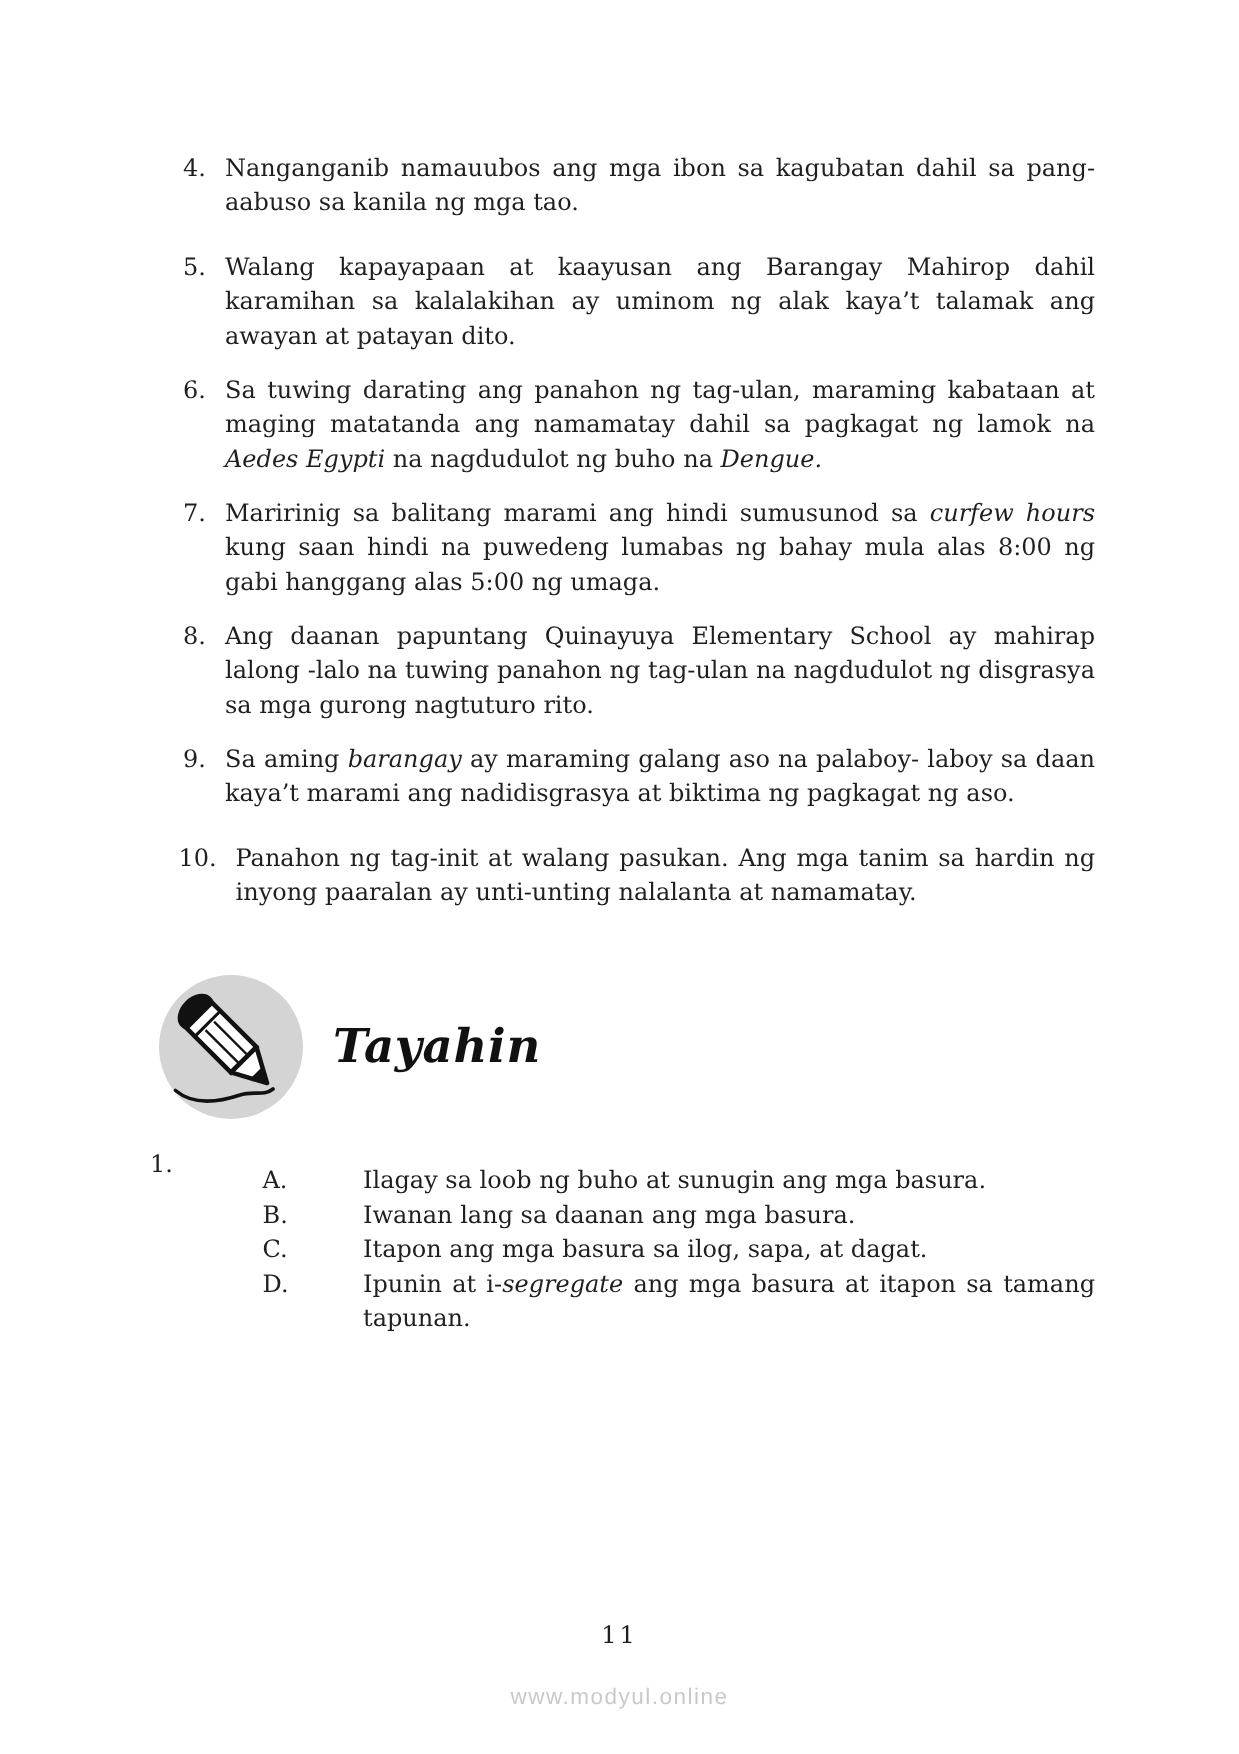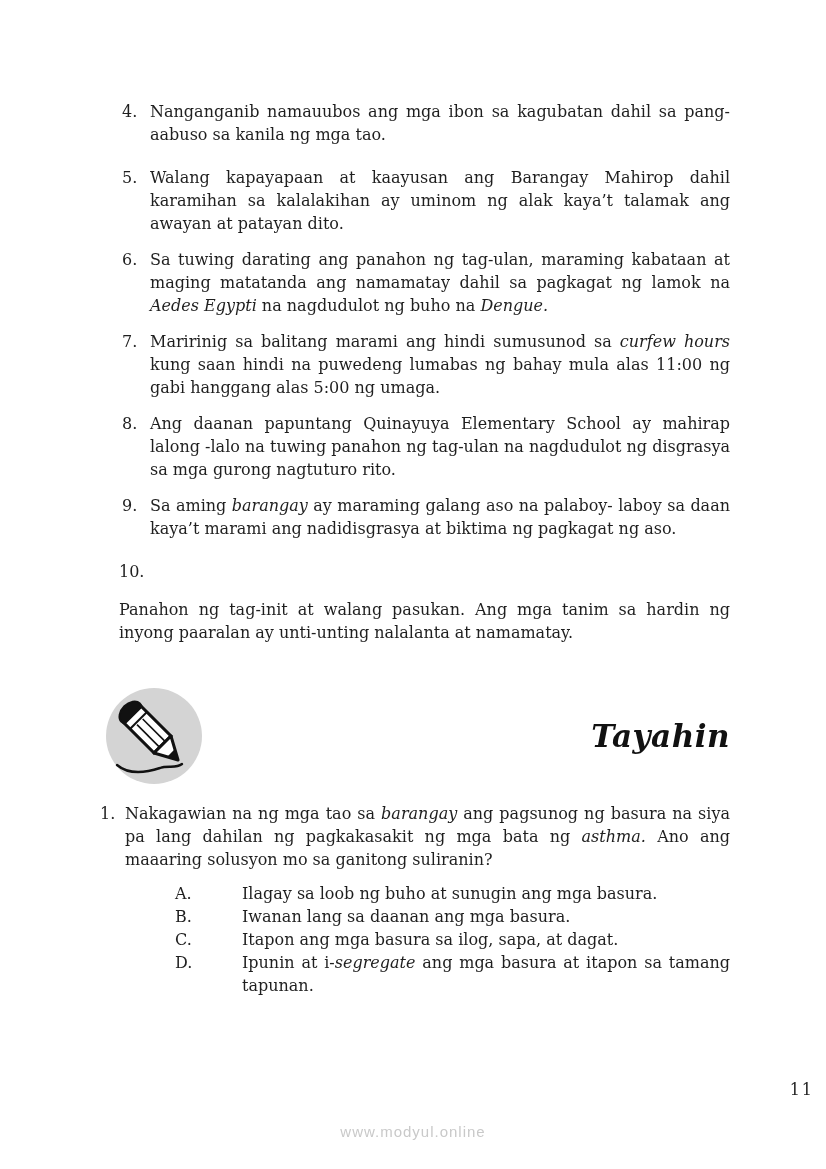--- a/index.html
+++ b/index.html
@@ -17,32 +17,31 @@
   }
   .content {
     padding: 100px 96px 0 100px; 
   }
   
   .num-list { margin-left: 22px; list-style: none; }
   .list-item { display: flex; margin-bottom: 13px; }
   .list-item .num { flex: 0 0 28px; text-align: left; }
   .list-item .text { flex: 1; text-align: justify; }
   .list-item.gap-lg { margin-bottom: 20px; }
-  .list-item.last { margin-left: -3px; flex-direction: column; }
+  .list-item.last { margin-left: -3px; }
   .list-item.last .num { flex: 0 0 38px; }
   em { }
 
   
   .section-header {
     display: flex;
     align-items: center;
     margin-top: 42px;
     margin-left: 4px;
     height: 100px;
-    justify-content: space-between;
   }
   .icon-circle {
     width: 100px; height: 100px;
     flex: 0 0 100px;
     display: block;
   }
   .section-title {
     font-size: 31px;
     font-weight: bold;
     font-style: italic;
@@ -61,22 +60,22 @@
   .question .q-body { flex: 1; }
   .question .q-text { display: block; text-align: justify; }
 
   .choices { margin-top: 11px; margin-left: 50px; }
   .choice { display: flex; }
   .choice .letter { flex: 0 0 25px; }
   .choice .c-text { flex: 1; text-align: justify; margin-left: 42px; }
 
   .page-number {
     position: absolute;
-    top: 1078px; left: 0; right: 12px;
-    text-align: right;
+    top: 1078px; left: 0; right: 0;
+    text-align: center;
     font-size: 16px;
     letter-spacing: 2px;
   }
   .watermark {
     position: absolute;
     top: 1120px; left: 0; right: 0;
     text-align: center;
     font-family: "Liberation Sans", sans-serif;
     font-size: 15px;
     color: #c9c9c9;
@@ -97,21 +96,21 @@
       <li class="list-item">
         <span class="num">5.</span>
         <span class="text"><span>Walang kapayapaan at kaayusan ang Barangay Mahirop dahil karamihan sa kalalakihan ay uminom ng alak kaya’t talamak ang awayan at patayan dito.</span></span>
       </li>
       <li class="list-item">
         <span class="num">6.</span>
         <span class="text"><span>Sa tuwing darating ang panahon ng tag-ulan, maraming kabataan at maging matatanda ang namamatay dahil sa pagkagat ng lamok na </span><em>Aedes Egypti</em><span> na nagdudulot ng buho na </span><em>Dengue.</em></span>
       </li>
       <li class="list-item">
         <span class="num">7.</span>
-        <span class="text"><span>Maririnig sa balitang marami ang hindi sumusunod sa </span><em>curfew hours</em><span> kung saan hindi na puwedeng lumabas ng bahay mula alas 11:00 ng gabi hanggang alas 5:00 ng umaga.</span></span>
+        <span class="text"><span>Maririnig sa balitang marami ang hindi sumusunod sa </span><em>curfew hours</em><span> kung saan hindi na puwedeng lumabas ng bahay mula alas 8:00 ng gabi hanggang alas 5:00 ng umaga.</span></span>
       </li>
       <li class="list-item">
         <span class="num">8.</span>
         <span class="text"><span>Ang daanan papuntang Quinayuya Elementary School ay mahirap lalong -lalo na tuwing panahon ng tag-ulan na nagdudulot ng disgrasya sa mga gurong nagtuturo rito.</span></span>
       </li>
       <li class="list-item gap-lg">
         <span class="num">9.</span>
         <span class="text"><span>Sa aming </span><em>barangay</em><span> ay maraming galang aso na palaboy- laboy sa daan kaya’t marami ang nadidisgrasya at biktima ng pagkagat ng aso.</span></span>
       </li>
       <li class="list-item last">
@@ -136,21 +135,20 @@
           <path d="M13,79 C 26,90 44,86 56,82 C 64,79 72,83 78,78" fill="none" stroke="#111" stroke-width="2.4" stroke-linecap="round"></path>
         </svg>
       </span>
       <h2 class="section-title">Tayahin</h2>
     </div>
 
 
     <div class="question">
       <span class="num">1.</span>
       <div class="q-body">
-        <span class="q-text"><span>Nakagawian na ng mga tao sa </span><em>barangay</em><span> ang pagsunog ng basura na siya pa lang dahilan ng pagkakasakit ng mga bata ng </span><em>asthma.</em><span> Ano ang maaaring solusyon mo sa ganitong suliranin?</span></span>
         <div class="choices">
           <div class="choice">
             <span class="letter">A.</span>
             <span class="c-text"><span>Ilagay sa loob ng buho at sunugin ang mga basura.</span></span>
           </div>
           <div class="choice">
             <span class="letter">B.</span>
             <span class="c-text"><span>Iwanan lang sa daanan ang mga basura.</span></span>
           </div>
           <div class="choice">

